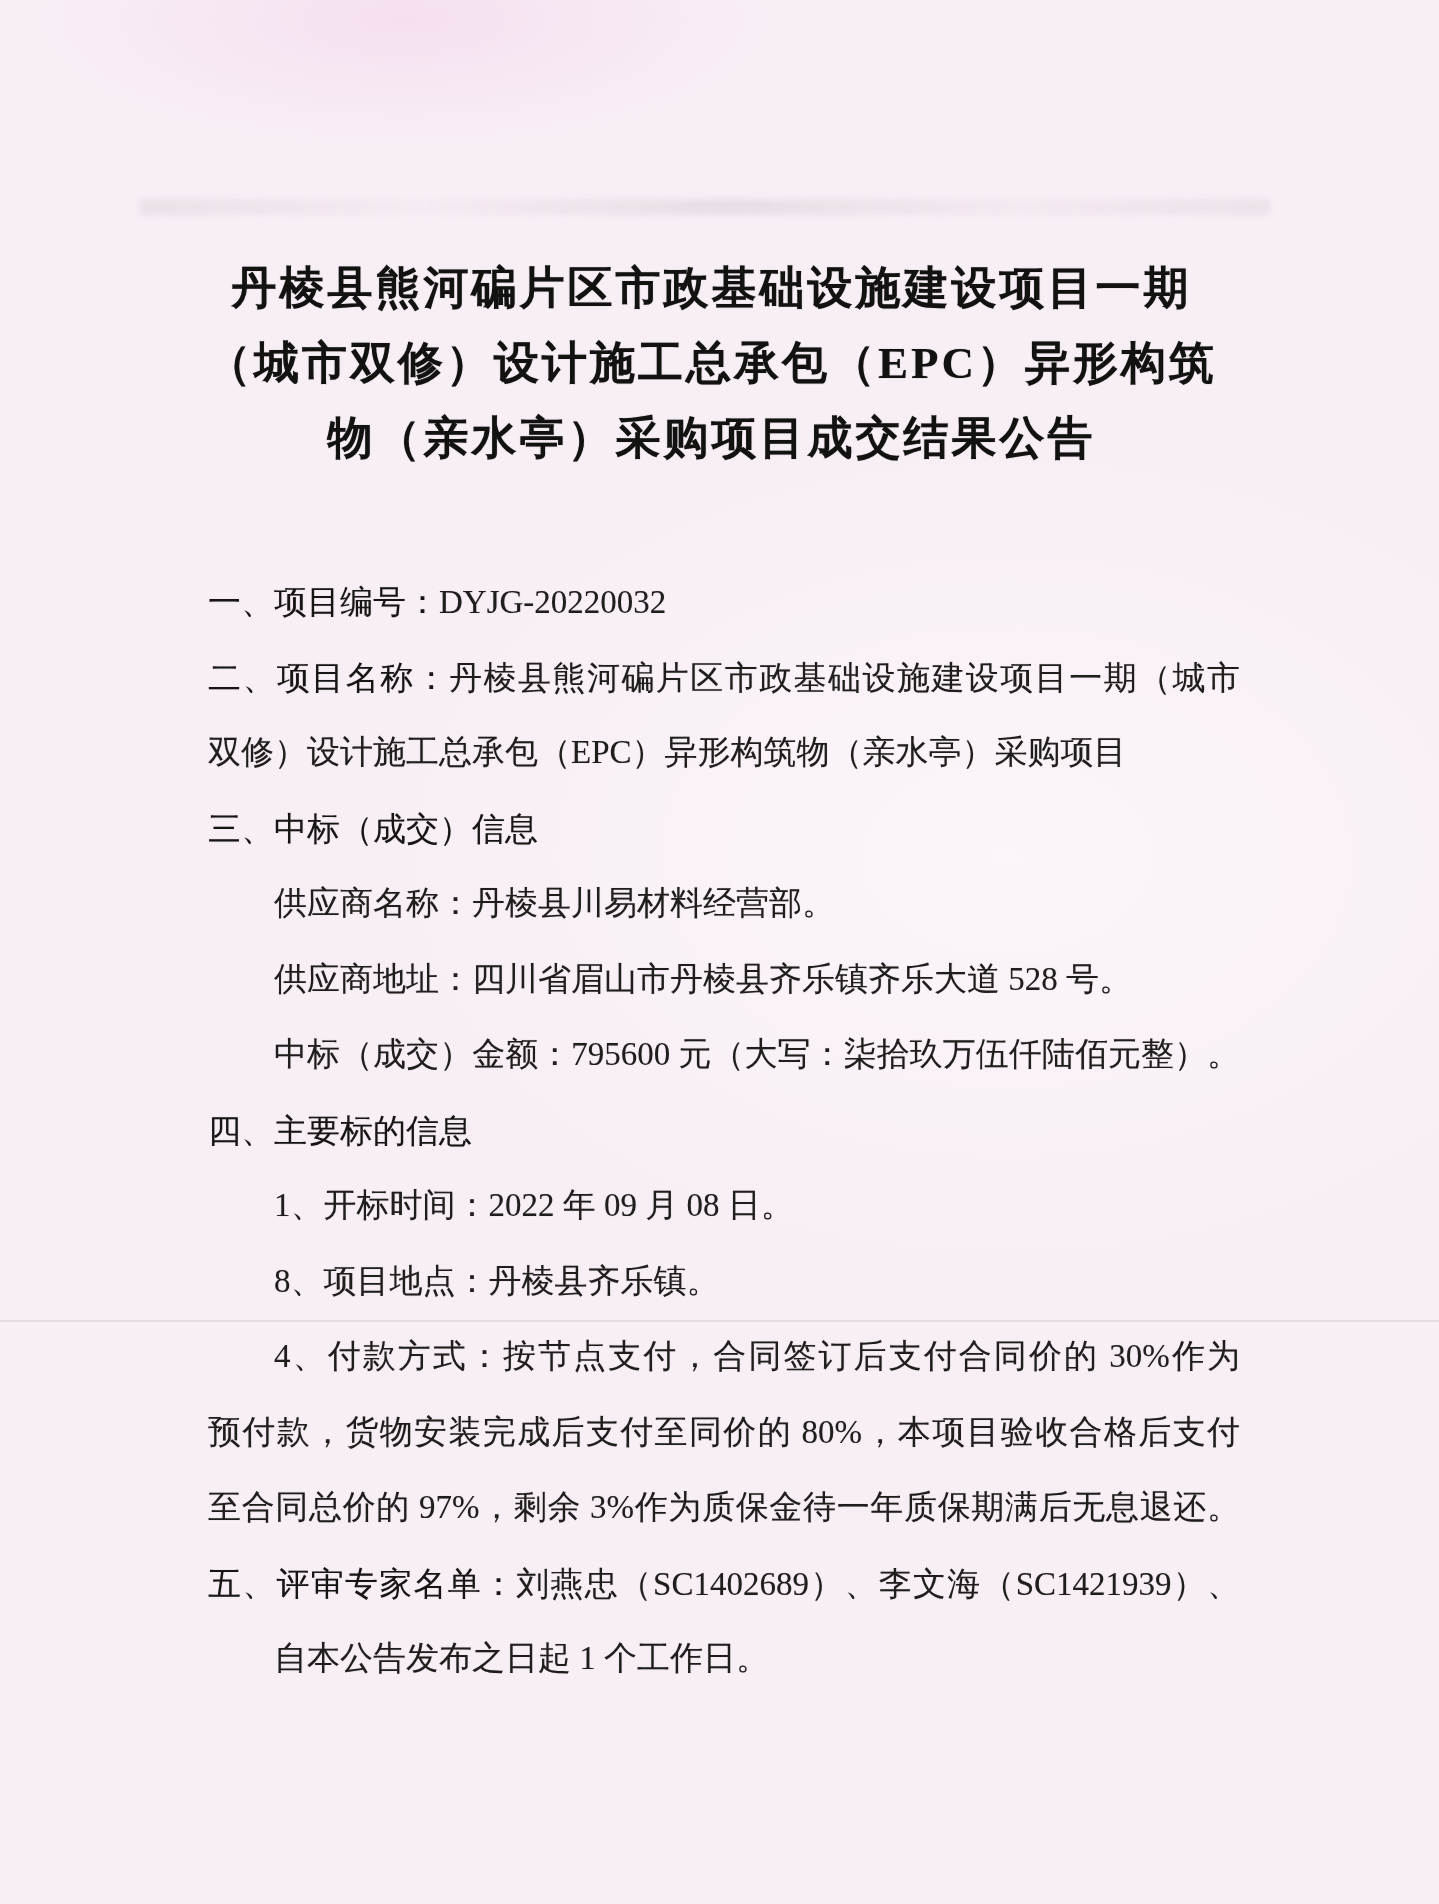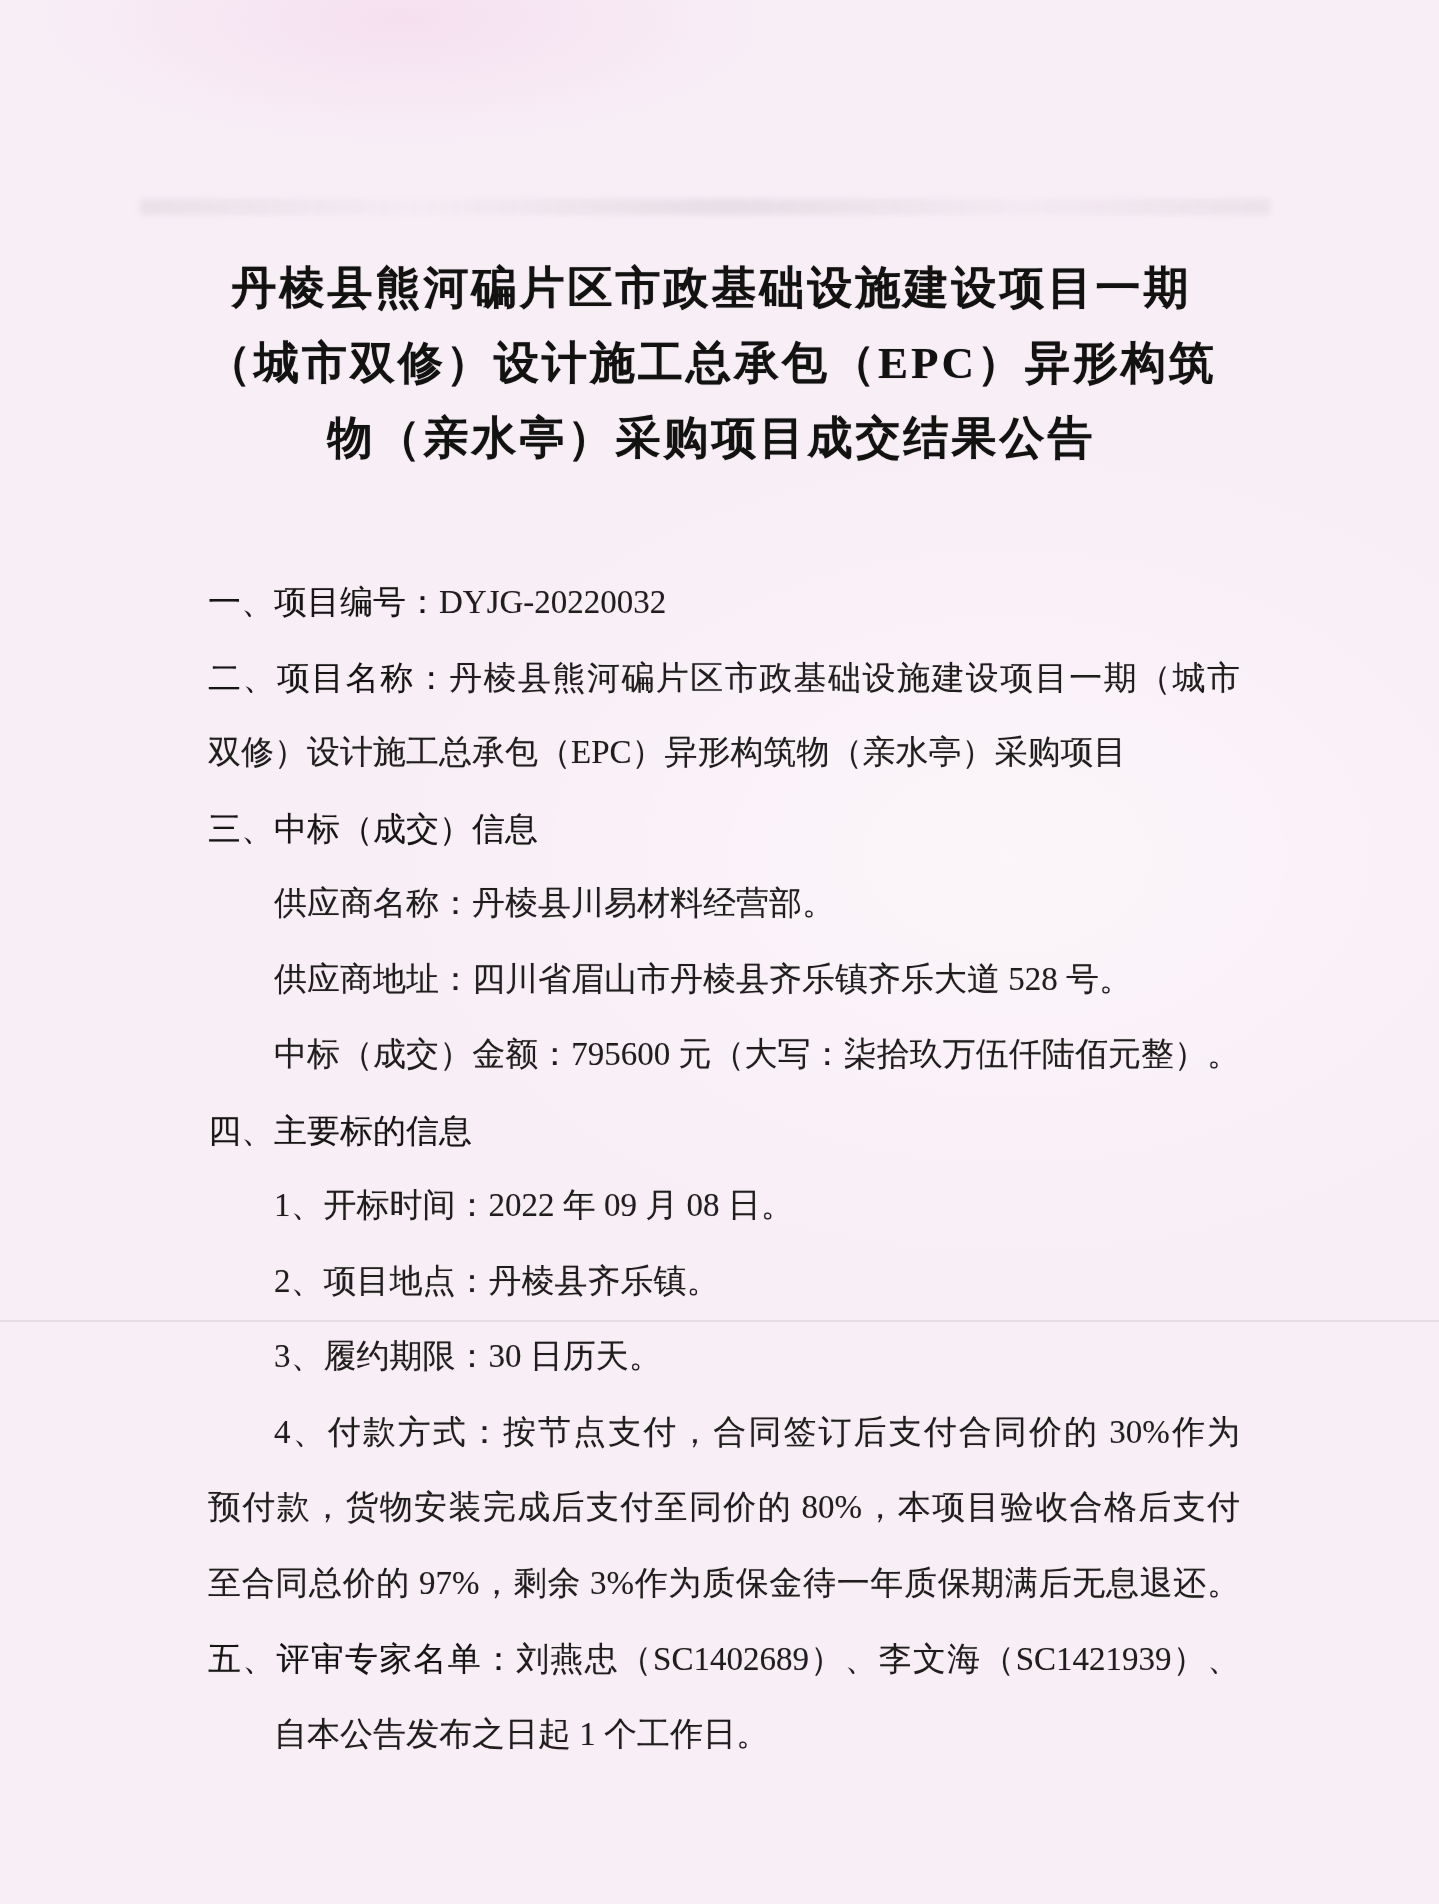--- a/index.html
+++ b/index.html
@@ -96,21 +96,20 @@
   <div class="document-body">
       <div class="line"><span class="seg bold">一、项目编号：</span><span class="seg">DYJG-20220032</span></div>
       <div class="line fill"><span class="seg bold">二、项目名称：</span><span class="seg">丹棱县熊河碥片区市政基础设施建设项目一期（城市</span></div>
       <div class="line"><span class="seg">双修）设计施工总承包（EPC）异形构筑物（亲水亭）采购项目</span></div>
       <div class="line"><span class="seg bold">三、中标（成交）信息</span></div>
       <div class="line indent"><span class="seg">供应商名称：丹棱县川易材料经营部。</span></div>
       <div class="line indent"><span class="seg">供应商地址：四川省眉山市丹棱县齐乐镇齐乐大道 528 号。</span></div>
       <div class="line indent fill"><span class="seg">中标（成交）金额：795600 元（大写：柒拾玖万伍仟陆佰元整）。</span></div>
       <div class="line"><span class="seg bold">四、主要标的信息</span></div>
       <div class="line indent"><span class="seg">1、开标时间：2022 年 09 月 08 日。</span></div>
-      <div class="line indent"><span class="seg">2、项目地点：丹棱县齐乐镇。</span></div>
-      <div class="line indent"><span class="seg">3、履约期限：30 日历天。</span></div>
+      <div class="line indent"><span class="seg">8、项目地点：丹棱县齐乐镇。</span></div>
       <div class="line indent fill"><span class="seg">4、付款方式：按节点支付，合同签订后支付合同价的 30%作为</span></div>
       <div class="line fill"><span class="seg">预付款，货物安装完成后支付至同价的 80%，本项目验收合格后支付</span></div>
       <div class="line fill"><span class="seg">至合同总价的 97%，剩余 3%作为质保金待一年质保期满后无息退还。</span></div>
       <div class="line fill"><span class="seg bold">五、评审专家名单：</span><span class="seg">刘燕忠（SC1402689）、李文海（SC1421939）、</span></div>
       <div class="line indent"><span class="seg">自本公告发布之日起 1 个工作日。</span></div>
     </div>
 </div>
 
 </body></html>

